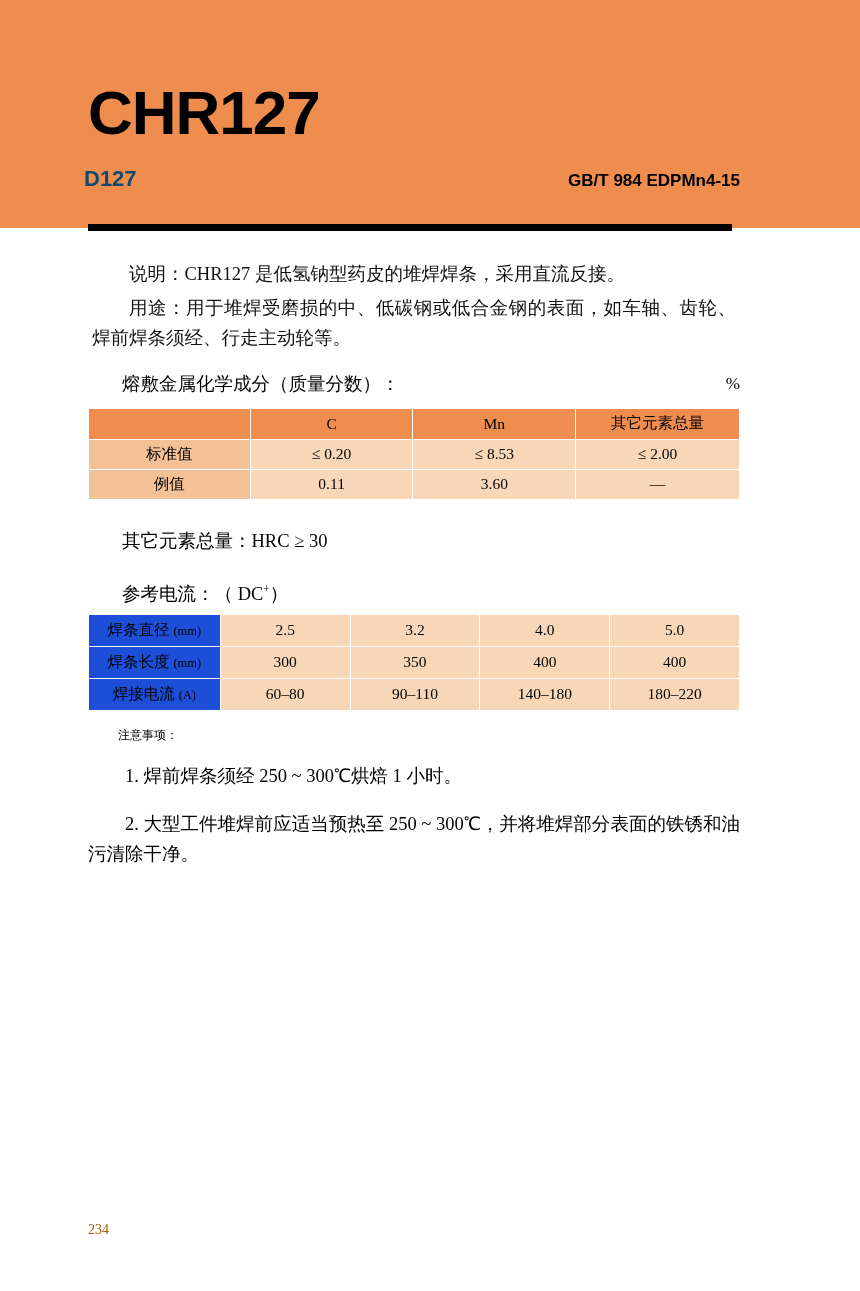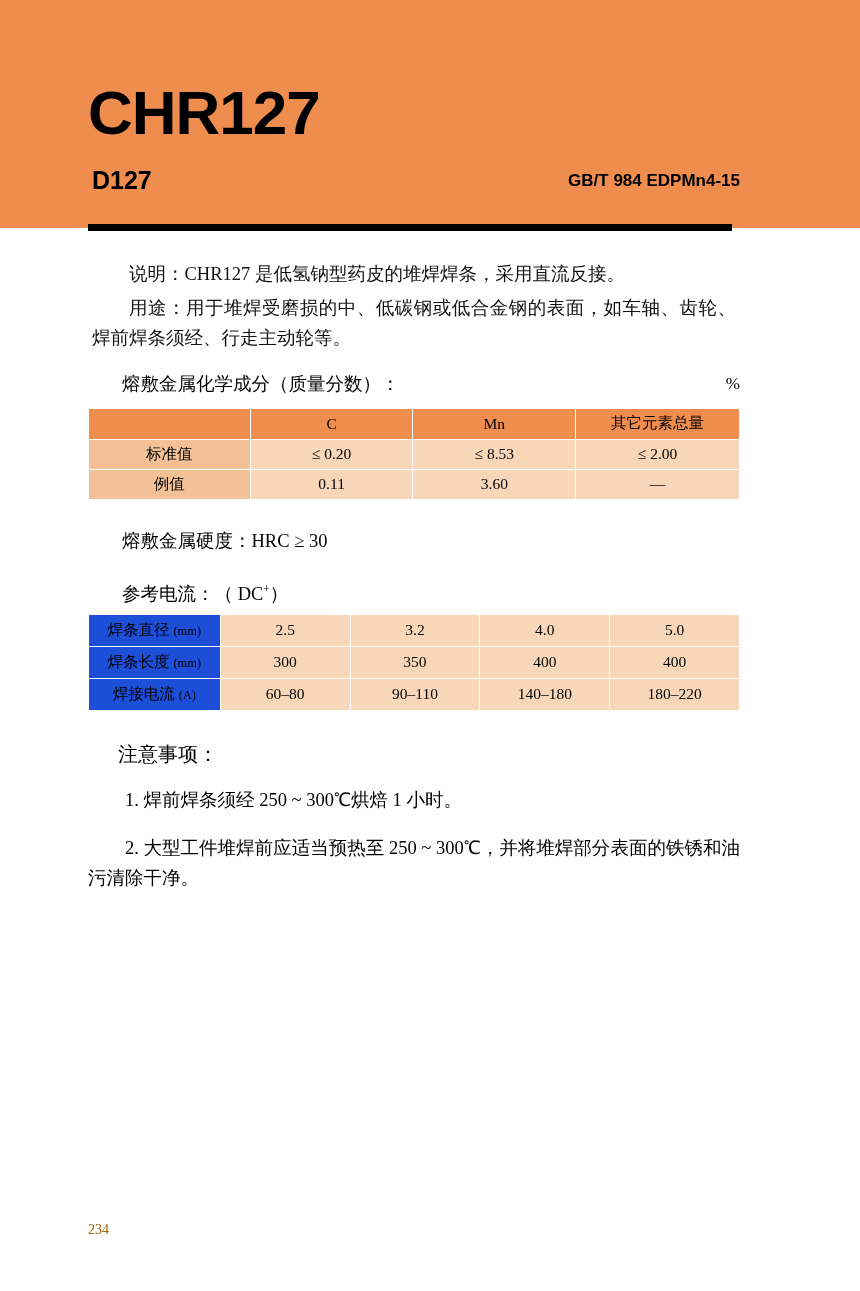--- a/index.html
+++ b/index.html
@@ -31,26 +31,26 @@
     top: 82px;
     font-family: "Liberation Sans", sans-serif;
     font-weight: bold;
     font-size: 62px;
     letter-spacing: -1px;
     color: #000000;
     line-height: 1;
   }
   .product-sub {
     position: absolute;
-    left: 92px;
+    left: 84px;
     top: 168px;
     font-family: "Liberation Sans", sans-serif;
     font-weight: bold;
-    font-size: 25px;
-    color: #000000;
+    font-size: 22px;
+    color: #0c4a6e;
     line-height: 1;
   }
   .standard-code {
     position: absolute;
     right: 120px;
     top: 172px;
     font-family: "Liberation Sans", sans-serif;
     font-weight: bold;
     font-size: 17px;
     color: #000000;
@@ -146,23 +146,23 @@
     margin-top: 28px;
   }
   .ref-current {
     font-size: 18.5px;
     padding-left: 122px;
     margin-top: 28px;
   }
   sup { font-size: 0.62em; vertical-align: super; }
 
   .notes-title {
-    font-size: 20px;
+    font-size: 12px;
     padding-left: 118px;
-    margin-top: 30px;
+    margin-top: 16px;
   }
   .note-line {
     font-size: 18.5px;
     line-height: 1.62;
     padding: 0 120px 0 88px;
     text-indent: 37px;
     text-align: justify;
   }
 
   .page-number {
@@ -222,21 +222,21 @@
       <tr class="row">
         <td class="rowhead">例值</td>
         <td>0.11</td>
         <td>3.60</td>
         <td>—</td>
       </tr>
     </tbody>
   </table>
 
   <div class="hardness">
-    <span>熔敷金属硬度：</span><span>HRC ≥ 30</span>
+    <span>其它元素总量：</span><span>HRC ≥ 30</span>
   </div>
 
   <div class="ref-current">
     <span>参考电流：</span><span>（ DC</span><sup>+</sup><span>）</span>
   </div>
 
   <table class="tbl-cur">
     <colgroup>
         <col class="c1">
         <col class="c2">

